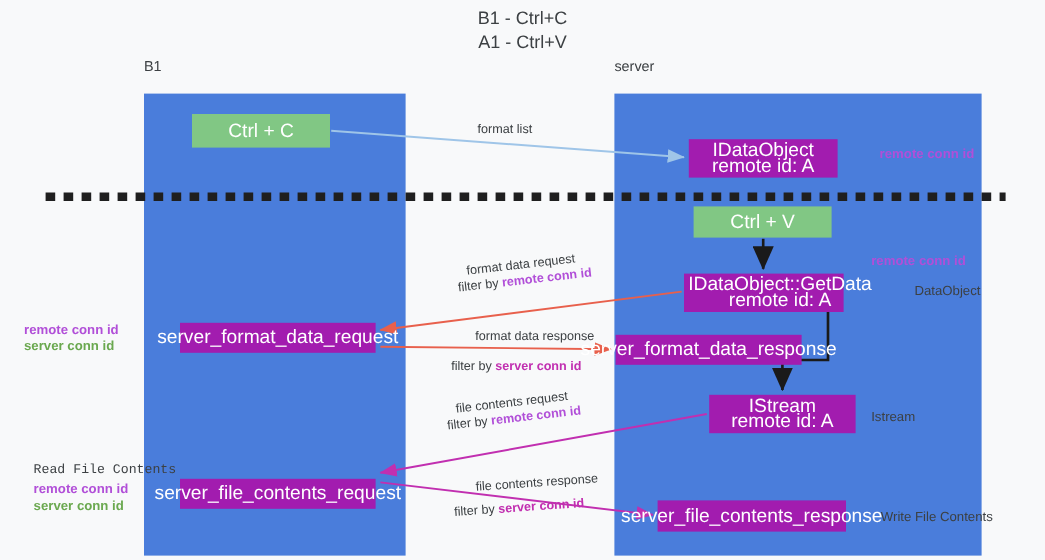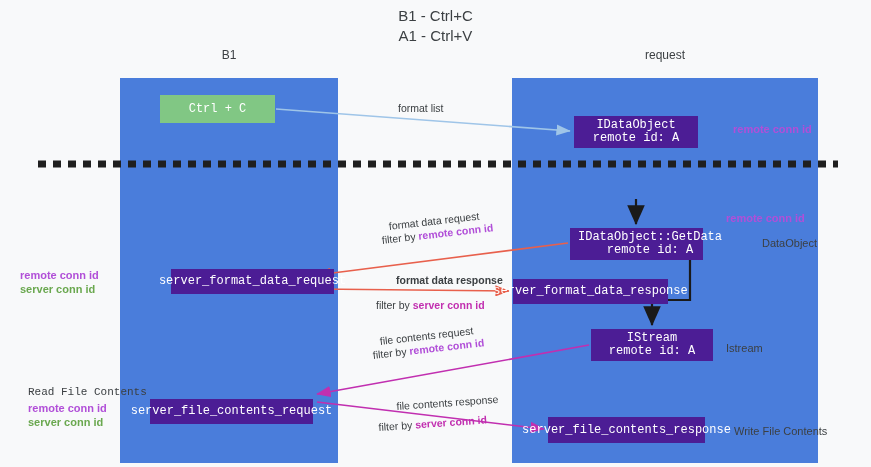--- a/index.html
+++ b/index.html
@@ -18,40 +18,40 @@
   .lane{position:absolute;background:#4a7ddb;}
   #lane-b1{left:120px;top:78px;width:218px;height:385px;}
   #lane-a1{left:512px;top:78px;width:306px;height:385px;}
 
   
   .page-title{
     position:absolute;left:0;top:6px;width:871px;
     text-align:center;font-size:15px;line-height:20px;color:#3c4043;
   }
   .lane-title{
-    position:absolute;text-align:center;font-size:12px;line-height:14px;
+    position:absolute;font-size:12px;line-height:14px;
     color:#3c4043;
   }
   #title-b1{left:120px;top:48px;width:218px;}
   #title-a1{left:512px;top:48px;width:306px;}
 
   
   .node{
     position:absolute;box-sizing:border-box;
     display:flex;flex-direction:column;align-items:center;justify-content:center;
-    color:#ffffff;font-size:12px;line-height:13px;text-align:left;font-family:Liberation Mono, monospace;
+    color:#ffffff;font-size:16px;line-height:13px;text-align:left;
   }
   .node.green{background:#81c784;}
-  .node.orange{background:#4c1d95;}
+  .node.orange{background:#a21caf;}
 
   #n-ctrlc{left:160px;top:95px;width:115px;height:28px;}
   #n-idataobject{left:574px;top:116px;width:124px;height:32px;}
   #n-ctrlv{left:578px;top:172px;width:115px;height:26px;}
   #n-getdata{left:570px;top:228px;width:133px;height:32px;padding-left:27px;}
-  #n-sfdreq{left:150px;top:269px;width:163px;height:25px;margin-left:21px;}
+  #n-sfdreq{left:150px;top:269px;width:163px;height:25px;}
   #n-sfdresp{left:513px;top:279px;width:155px;height:25px;}
   #n-istream{left:591px;top:329px;width:122px;height:32px;}
   #n-sfcreq{left:150px;top:399px;width:163px;height:25px;}
   #n-sfcresp{left:548px;top:417px;width:157px;height:26px;}
 
   
   .side-label{position:absolute;font-size:11px;line-height:14px;}
   .purple{color:#b14fd8;font-weight:bold;}
   .green-t{color:#6aa84f;font-weight:bold;}
   .plain{color:#3c4043;}
@@ -67,21 +67,21 @@
   #sl-left-2{left:28px;top:401px;}
 
   
   .arrow-label{
     position:absolute;font-size:10.5px;line-height:14px;white-space:nowrap;
     color:#3c4043;
   }
   #al-formatlist{left:398px;top:101px;}
   #al-fdreq{left:388px;top:219px;transform:rotate(-6.5deg);transform-origin:left top;}
   #al-fdreq2{left:381px;top:233px;transform:rotate(-6.5deg);transform-origin:left top;}
-  #al-fdresp{left:396px;top:273px;font-weight:bold;}
+  #al-fdresp{left:396px;top:273px;}
   #al-fdresp2{left:376px;top:298px;}
   #al-fcreq{left:379px;top:334px;transform:rotate(-6.5deg);transform-origin:left top;}
   #al-fcreq2{left:372px;top:348px;transform:rotate(-6.5deg);transform-origin:left top;}
   #al-fcresp{left:396px;top:399px;transform:rotate(-4deg);transform-origin:left top;}
   #al-fcresp2{left:378px;top:420px;transform:rotate(-4deg);transform-origin:left top;}
 </style>
 </head>
 <body>
 
 <div class="canvas">
@@ -124,32 +124,35 @@
 
   <div class="page-title">
     <div>B1 - Ctrl+C</div>
     <div>A1 - Ctrl+V</div>
   </div>
 
   <div class="lane-title" id="title-b1">
     <div>B1</div>
   </div>
   <div class="lane-title" id="title-a1">
-    <div>request</div>
+    <div>server</div>
   </div>
 
   <div class="node green" id="n-ctrlc">
     <span>Ctrl + C</span>
   </div>
 
   <div class="node orange" id="n-idataobject">
     <span>IDataObject</span>
     <span>remote id: A</span>
   </div>
 
+  <div class="node green" id="n-ctrlv">
+    <span>Ctrl + V</span>
+  </div>
 
   <div class="node orange" id="n-getdata">
     <span>IDataObject::GetData</span>
     <span>remote id: A</span>
   </div>
 
   <div class="node orange" id="n-sfdreq">
     <span>server_format_data_request</span>
   </div>
 

